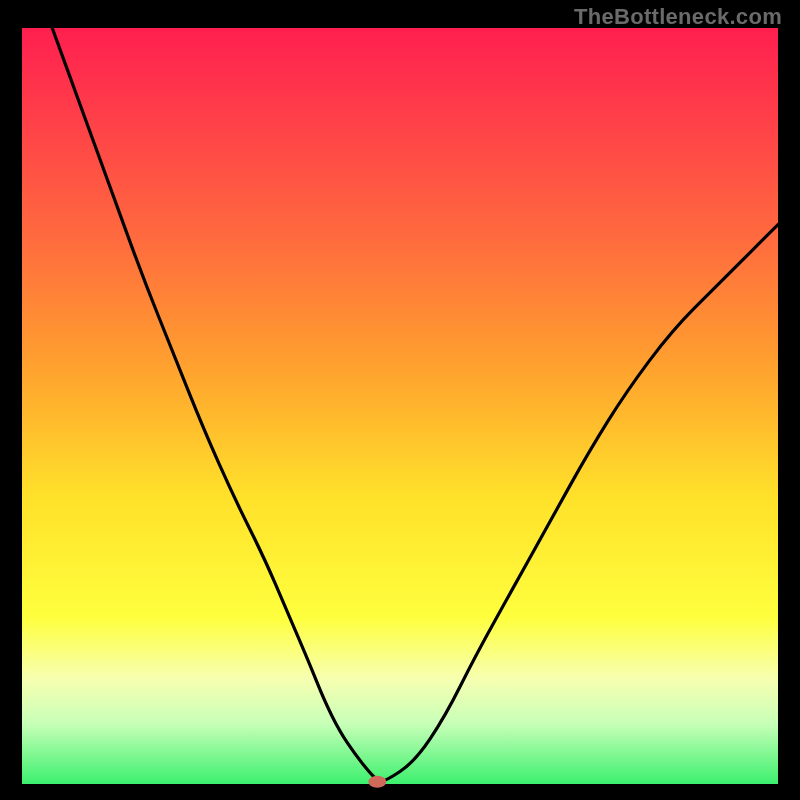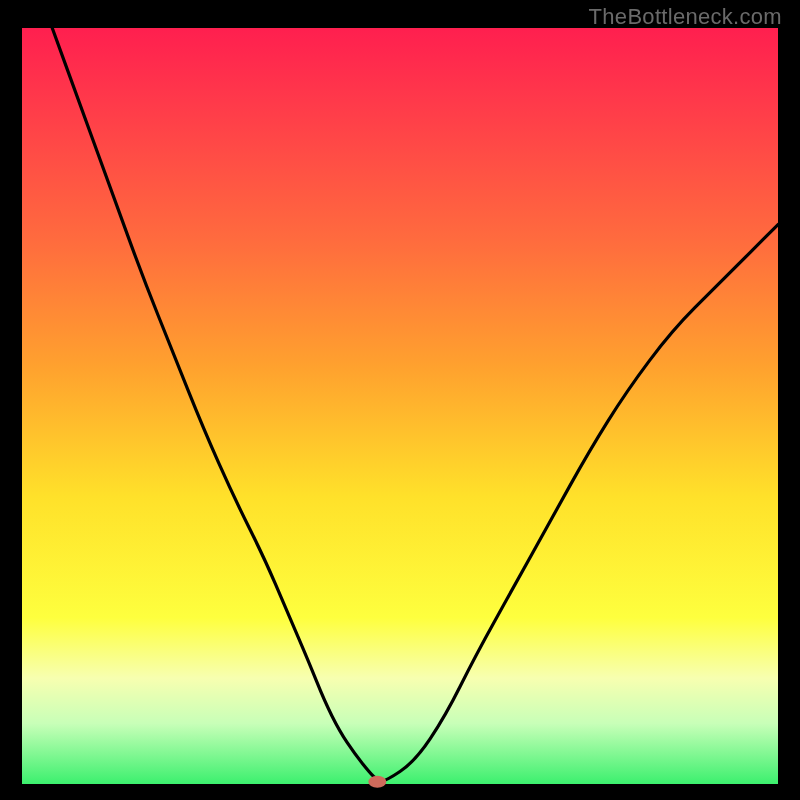--- a/index.html
+++ b/index.html
@@ -16,21 +16,21 @@
     width: 800px;
     height: 800px;
     background: #000;
   }
   .watermark {
     position: absolute;
     top: 4px;
     right: 18px;
     color: #6a6a6a;
     font-size: 22px;
-    font-weight: 400;
+    font-weight: 700;
     letter-spacing: 0.3px;
     user-select: none;
   }
   .plot {
     position: absolute;
     left: 22px;
     top: 28px;
     width: 756px;
     height: 756px;
     

